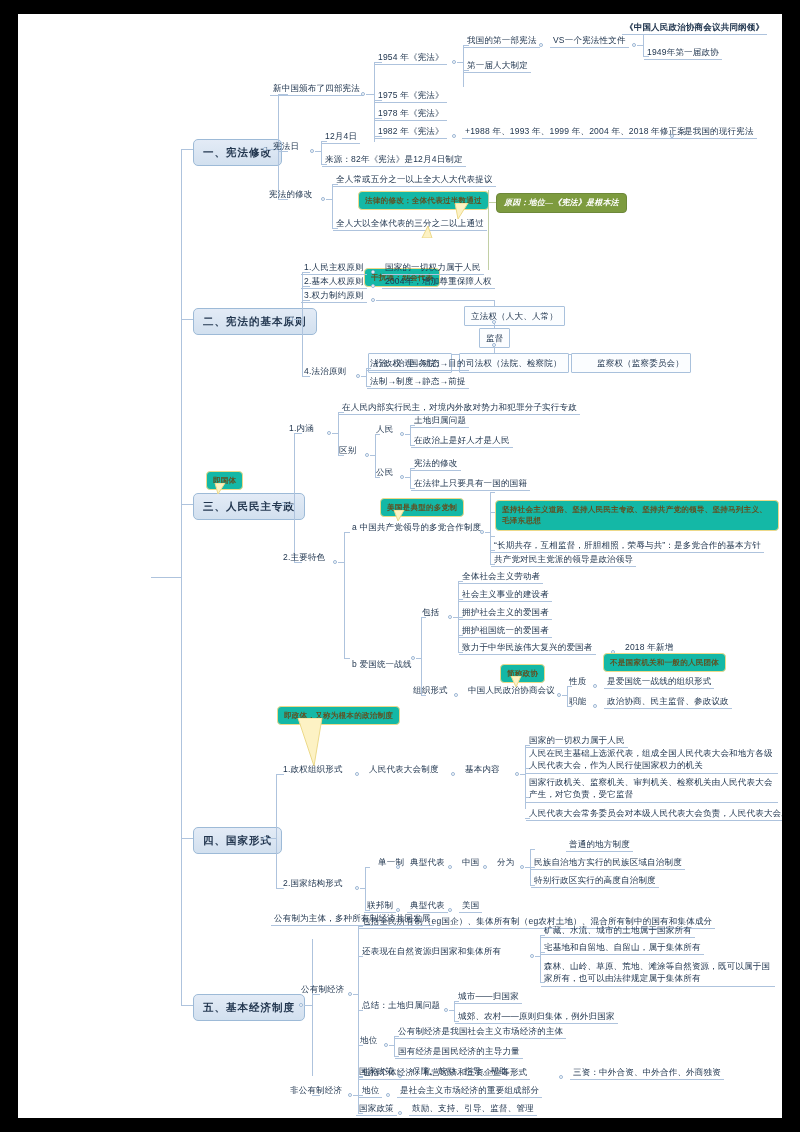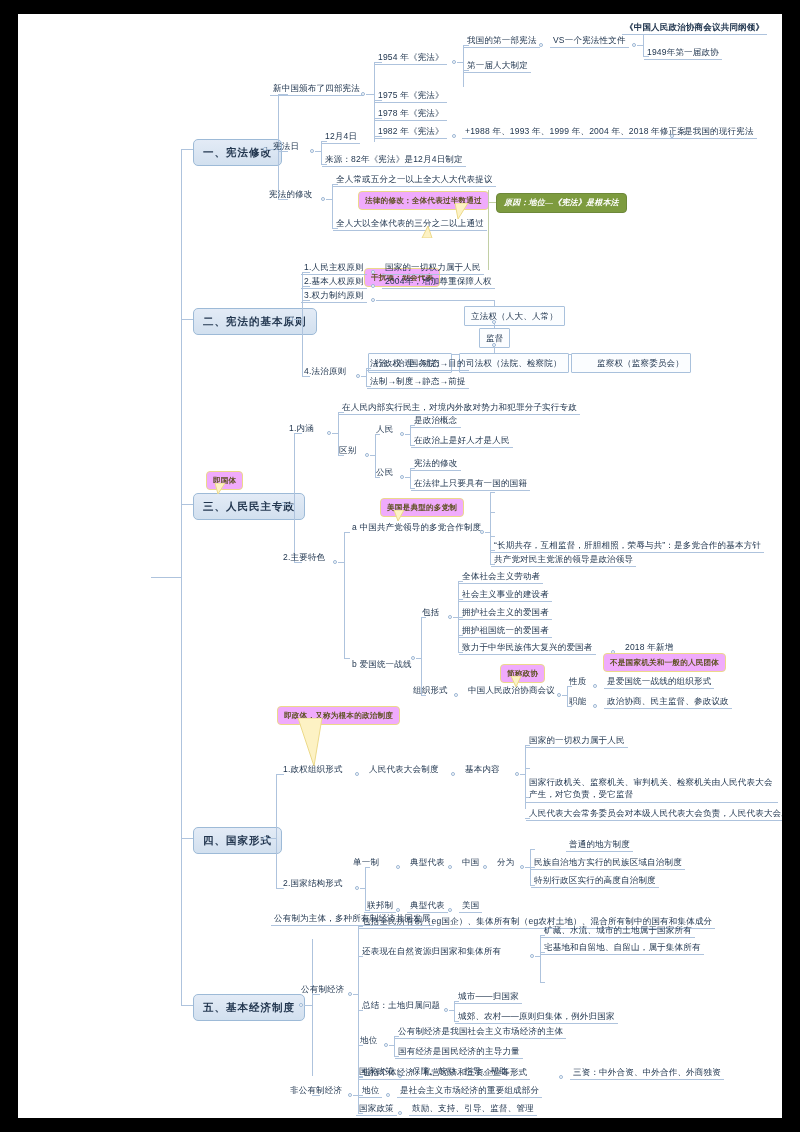--- a/index.html
+++ b/index.html
@@ -46,21 +46,21 @@
   }
   
   .boxed {
     border:1px solid #a9c1dc;
     background:#fbfdff;
     padding:3px 6px;
     border-radius:1px;
   }
   
   .callout {
-    background:#f0abfc;
+    background:#14b8a6;
     border:1px solid #ecd98a;
     border-radius:4px;
     color:#5f5224;
     font-size:7.6px; font-weight:bold;
     padding:3px 6px;
     white-space:nowrap;
   }
   .callout.wrapc { white-space:normal; }
   .tail { position:absolute; }
   
@@ -236,21 +236,21 @@
   <div class="dot" style="left:347px; top:439px;"></div>
   <div class="h" style="left:352px; top:441px; width:5px;"></div>
   <div class="v" style="left:357px; top:420px; height:43px;"></div>
 
   <div class="h" style="left:357px; top:420px; width:5px;"></div>
   <div class="node noul" style="left:355px; top:409px;">人民</div>
   <div class="dot" style="left:382px; top:418px;"></div>
   <div class="h" style="left:387px; top:420px; width:5px;"></div>
   <div class="v" style="left:392px; top:411px; height:20px;"></div>
   <div class="h" style="left:392px; top:411px; width:5px;"></div>
-  <div class="node ul" style="left:393px; top:400px;">是政治概念</div>
+  <div class="node ul" style="left:393px; top:400px;">土地归属问题</div>
   <div class="h" style="left:392px; top:431px; width:5px;"></div>
   <div class="node ul" style="left:393px; top:420px;">在政治上是好人才是人民</div>
 
   <div class="h" style="left:357px; top:463px; width:5px;"></div>
   <div class="node noul" style="left:355px; top:452px;">公民</div>
   <div class="dot" style="left:382px; top:461px;"></div>
   <div class="h" style="left:387px; top:463px; width:5px;"></div>
   <div class="v" style="left:392px; top:454px; height:20px;"></div>
   <div class="h" style="left:392px; top:454px; width:5px;"></div>
   <div class="node ul" style="left:393px; top:443px;">宪法的修改</div>
@@ -269,20 +269,21 @@
   <svg class="tail" style="left:375px; top:496px;" width="14" height="12">
     <path d="M1,0 L11,0 L5,11 Z" fill="#fdf2c4" stroke="#ecd98a" stroke-width="1"></path>
   </svg>
   <div class="dot" style="left:462px; top:516px;"></div>
   <div class="h" style="left:467px; top:518px; width:5px;"></div>
   <div class="v" style="left:472px; top:478px; height:72px;"></div>
 
   <div class="h" style="left:472px; top:478px; width:5px;"></div>
 
   <div class="h" style="left:472px; top:498px; width:5px;"></div>
+  <div class="node callout wrapc" style="left:477px; top:486px; width:284px; line-height:1.5;">坚持社会主义道路、坚持人民民主专政、坚持共产党的领导、坚持马列主义、毛泽东思想</div>
 
   <div class="h" style="left:472px; top:522px; width:5px;"></div>
   <div class="h" style="left:472px; top:536px; width:5px;"></div>
   <div class="node ul" style="left:473px; top:525px;">“长期共存，互相监督，肝胆相照，荣辱与共”：是多党合作的基本方针</div>
   <div class="h" style="left:472px; top:550px; width:5px;"></div>
   <div class="node ul" style="left:473px; top:539px;">共产党对民主党派的领导是政治领导</div>
 
   <div class="h" style="left:326px; top:644px; width:6px;"></div>
   <div class="node noul" style="left:331px; top:633px;margin-top:11px;">b 爱国统一战线</div>
   <div class="dot" style="left:393px; top:642px;"></div>
@@ -345,33 +346,34 @@
   <div class="node noul" style="left:348px; top:749px;">人民代表大会制度</div>
   <div class="dot" style="left:433px; top:758px;"></div>
   <div class="node noul" style="left:444px; top:749px;">基本内容</div>
   <div class="dot" style="left:497px; top:758px;"></div>
   <div class="h" style="left:502px; top:760px; width:5px;"></div>
   <div class="v" style="left:507px; top:731px; height:64px;"></div>
 
   <div class="h" style="left:507px; top:731px; width:5px;"></div>
   <div class="node ul" style="left:508px; top:720px;">国家的一切权力属于人民</div>
   <div class="h" style="left:507px; top:754px; width:5px;"></div>
+  <div class="node ul wrap" style="left:508px; top:733px; width:252px;">人民在民主基础上选派代表，组成全国人民代表大会和地方各级人民代表大会，作为人民行使国家权力的机关</div>
   <div class="h" style="left:507px; top:783px; width:5px;"></div>
   <div class="node ul wrap" style="left:508px; top:762px; width:252px;">国家行政机关、监察机关、审判机关、检察机关由人民代表大会产生，对它负责，受它监督</div>
   <div class="h" style="left:507px; top:804px; width:5px;"></div>
   <div class="node ul" style="left:508px; top:793px;">人民代表大会常务委员会对本级人民代表大会负责，人民代表大会对人民负责</div>
 
   <div class="h" style="left:258px; top:874px; width:8px;"></div>
   <div class="node noul" style="left:262px; top:863px;">2.国家结构形式</div>
   <div class="dot" style="left:337px; top:872px;"></div>
   <div class="h" style="left:342px; top:874px; width:5px;"></div>
   <div class="v" style="left:347px; top:853px; height:43px;"></div>
 
   <div class="h" style="left:347px; top:853px; width:5px;"></div>
-  <div class="node noul" style="left:332px; top:842px;">单一制</div>
+  <div class="node noul" style="left:357px; top:842px;">单一制</div>
   <div class="dot" style="left:378px; top:851px;"></div>
   <div class="node noul" style="left:389px; top:842px;">典型代表</div>
   <div class="dot" style="left:430px; top:851px;"></div>
   <div class="node noul" style="left:441px; top:842px;">中国</div>
   <div class="dot" style="left:465px; top:851px;"></div>
   <div class="node noul" style="left:476px; top:842px;">分为</div>
   <div class="dot" style="left:502px; top:851px;"></div>
   <div class="h" style="left:507px; top:853px; width:5px;"></div>
   <div class="v" style="left:512px; top:835px; height:36px;"></div>
   <div class="h" style="left:512px; top:835px; width:5px;"></div>
@@ -408,20 +410,21 @@
   <div class="h" style="left:340px; top:942px; width:5px;"></div>
   <div class="node noul" style="left:341px; top:931px;">还表现在自然资源归国家和集体所有</div>
   <div class="dot" style="left:512px; top:940px;"></div>
   <div class="h" style="left:517px; top:942px; width:5px;"></div>
   <div class="v" style="left:522px; top:921px; height:47px;"></div>
   <div class="h" style="left:522px; top:921px; width:5px;"></div>
   <div class="node ul" style="left:523px; top:910px;">矿藏、水流、城市的土地属于国家所有</div>
   <div class="h" style="left:522px; top:938px; width:5px;"></div>
   <div class="node ul" style="left:523px; top:927px;">宅基地和自留地、自留山，属于集体所有</div>
   <div class="h" style="left:522px; top:968px; width:5px;"></div>
+  <div class="node ul wrap" style="left:523px; top:946px; width:234px;">森林、山岭、草原、荒地、滩涂等自然资源，既可以属于国家所有，也可以由法律规定属于集体所有</div>
 
   <div class="h" style="left:340px; top:996px; width:5px;"></div>
   <div class="node noul" style="left:341px; top:985px;">总结：土地归属问题</div>
   <div class="dot" style="left:426px; top:994px;"></div>
   <div class="h" style="left:431px; top:996px; width:5px;"></div>
   <div class="v" style="left:436px; top:987px; height:20px;"></div>
   <div class="h" style="left:436px; top:987px; width:5px;"></div>
   <div class="node ul" style="left:437px; top:976px;">城市——归国家</div>
   <div class="h" style="left:436px; top:1007px; width:5px;"></div>
   <div class="node ul" style="left:437px; top:996px;">城郊、农村——原则归集体，例外归国家</div>

